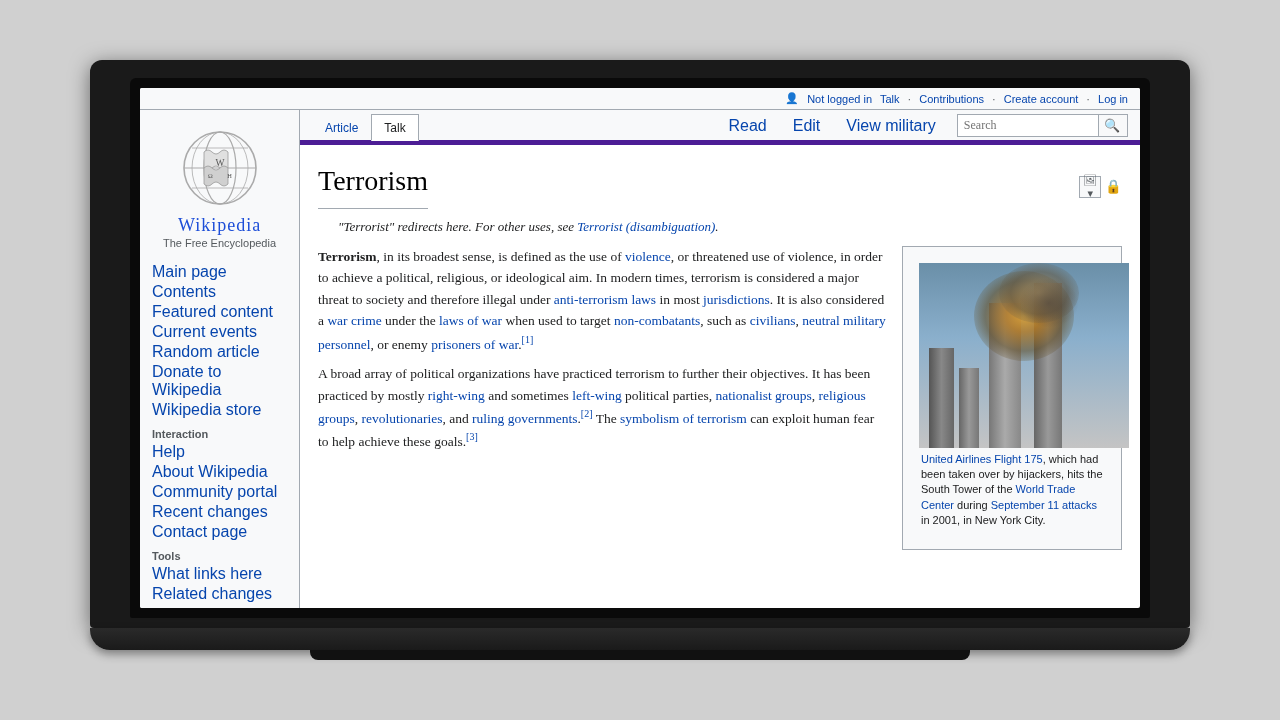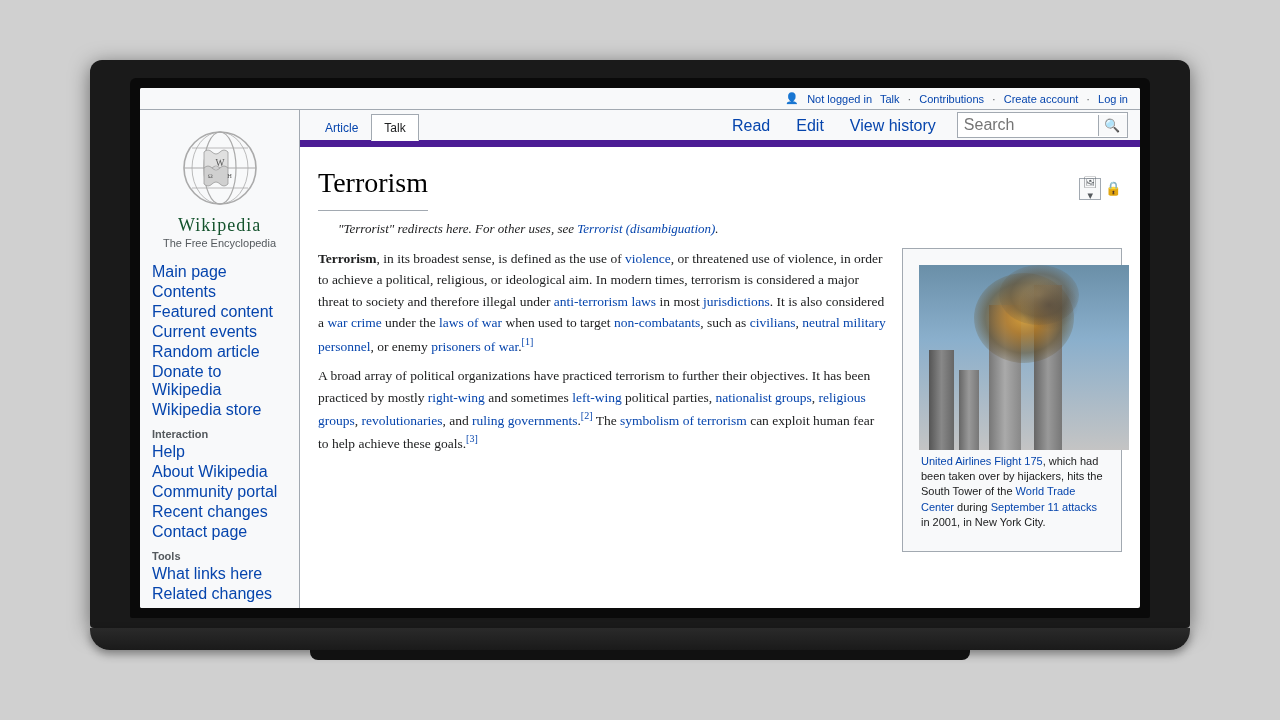--- a/index.html
+++ b/index.html
@@ -99,21 +99,21 @@
     }
     .wiki-globe {
       width: 80px;
       height: 80px;
       margin: 0 auto;
     }
     .sidebar-logo-text {
       font-family: 'Linux Libertine', Georgia, serif;
       font-size: 18px;
       letter-spacing: 1px;
-      color: #14532d;
+      color: #1d4ed8;
       display: block;
       margin-top: 4px;
     }
     .sidebar-logo-sub {
       font-size: 11px;
       color: #54595d;
       font-family: Arial, sans-serif;
     }
     .sidebar-section { padding: 6px 12px 2px; }
     .sidebar-section-title {
@@ -133,21 +133,21 @@
 
     
     .content-area {
       flex: 1;
       overflow-y: auto;
       padding: 0;
     }
     .content-tabs {
       display: flex;
       align-items: flex-end;
-      border-bottom: 7px solid #4c1d95;
+      border-bottom: 5px solid #4c1d95;
       background: #f8f9fa;
       padding: 0 12px;
       font-family: Arial, sans-serif;
       font-size: 12px;
       gap: 0;
     }
     .tab {
       padding: 6px 12px 5px;
       cursor: pointer;
       color: #0645ad;
@@ -172,23 +172,23 @@
       display: flex;
       align-items: center;
       margin-left: 8px;
       border: 1px solid #a2a9b1;
       background: #fff;
     }
     .search-input {
       border: none;
       outline: none;
       padding: 3px 6px;
-      font-size: 16px;
+      font-size: 12px;
       width: 140px;
-      font-family: Liberation Sans, sans-serif;
+      font-family: Liberation Serif, serif;
     }
     .search-btn {
       background: #f8f9fa;
       border: none;
       border-left: 1px solid #a2a9b1;
       padding: 3px 6px;
       cursor: pointer;
       color: #54595d;
       font-size: 13px;
     }
@@ -354,21 +354,21 @@
             </div>
 
             <div class="content-area">
 
               <div class="content-tabs">
                 <a class="tab">Article</a>
                 <a class="tab active">Talk</a>
                 <div class="tabs-right">
                   <a class="tab">Read</a>
                   <a class="tab">Edit</a>
-                  <a class="tab">View history</a>
+                  <a class="tab">View military</a>
                   <div class="search-box">
                     <input class="search-input" type="text" placeholder="Search" style="">
                     <button class="search-btn">🔍</button>
                   </div>
                 </div>
               </div>
 
               <div class="article-content">
                 <div class="article-header-row">
                   <h1 class="article-title">Terrorism</h1>

